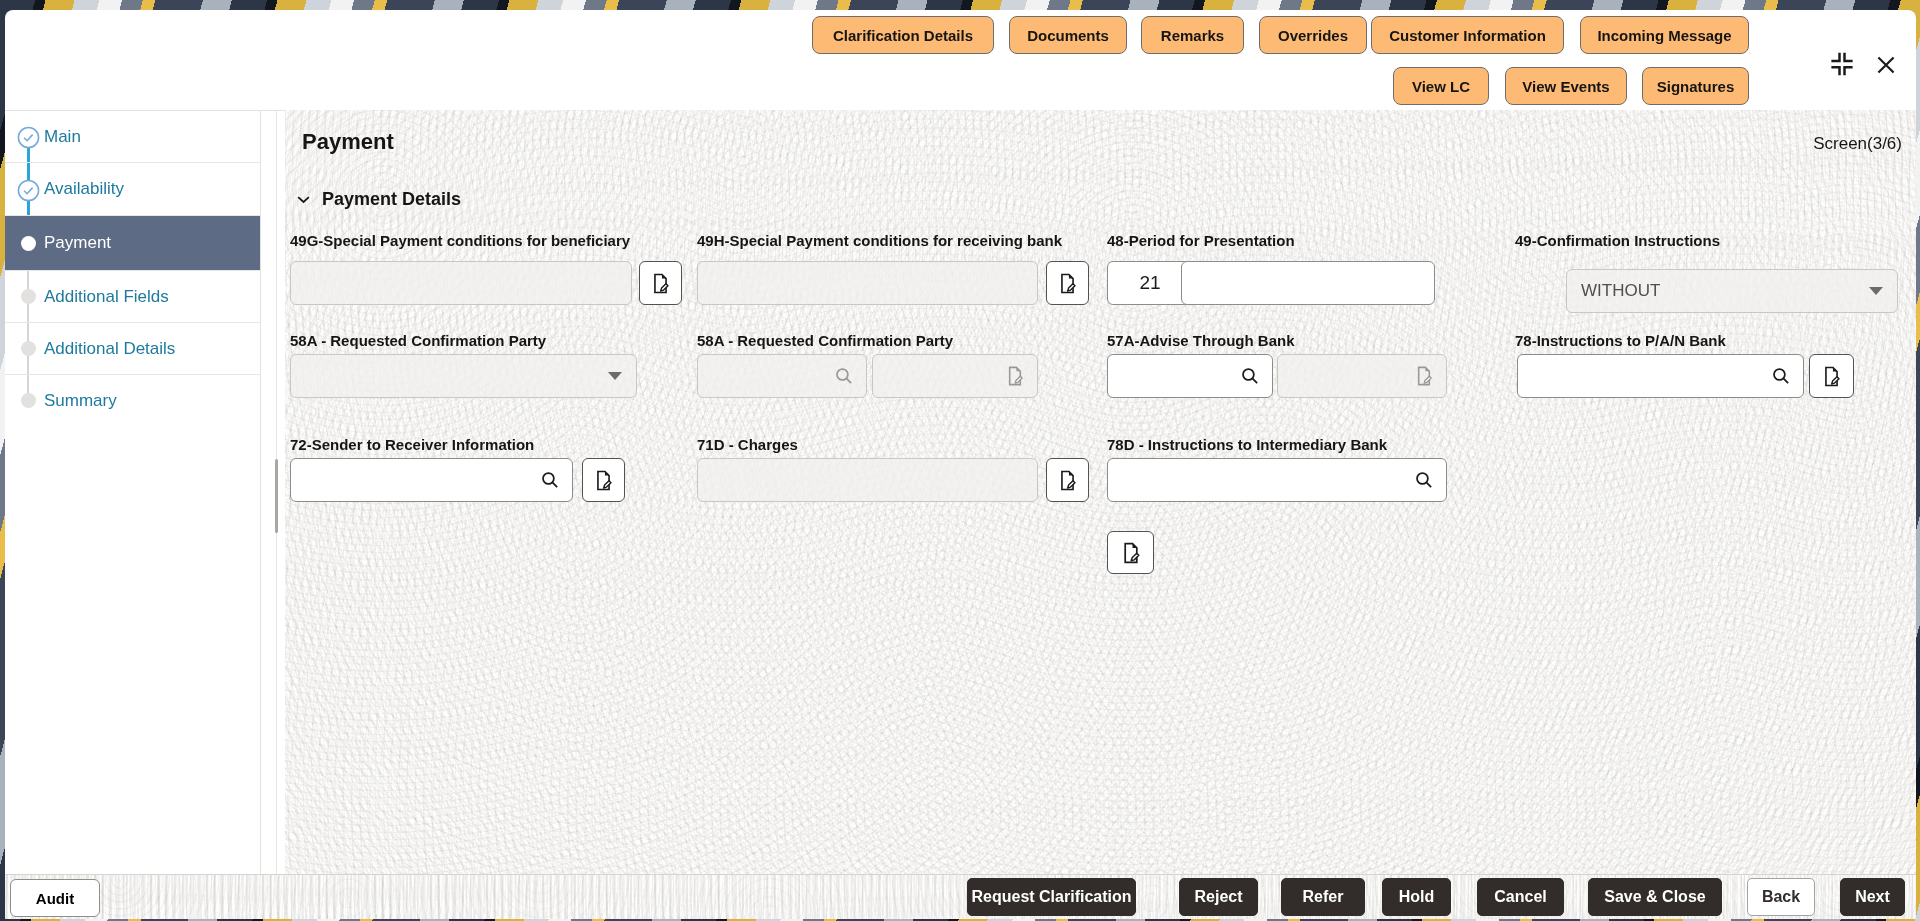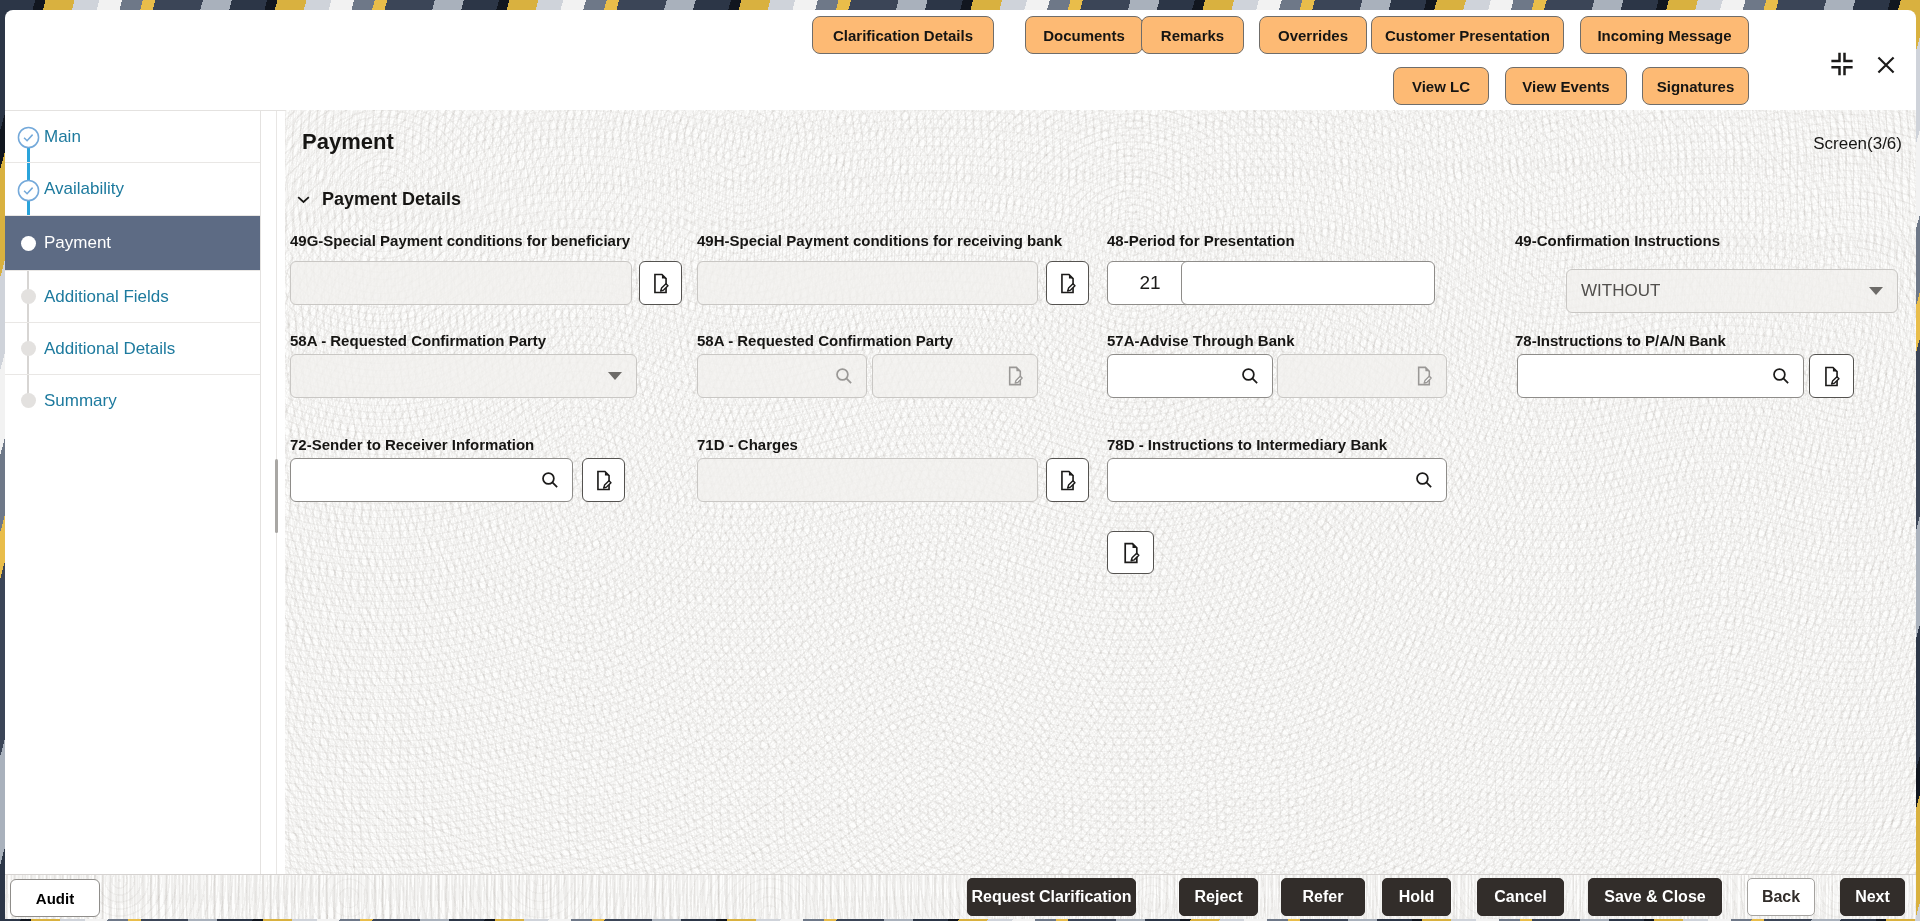--- a/index.html
+++ b/index.html
@@ -107,24 +107,24 @@
       <circle cx="10.3" cy="10.3" r="5.9"></circle>
       <path d="M14.6 14.6l5.2 5.2"></path>
     </g>
   </defs>
 </svg>
 
 <div class="card">
 
 
   <button class="hbtn" style="left:807px; top:6px; width:182px;">Clarification Details</button>
-  <button class="hbtn" style="left:1004px; top:6px; width:118px;margin-left:16px;">Documents</button>
+  <button class="hbtn" style="left:1004px; top:6px; width:118px;">Documents</button>
   <button class="hbtn" style="left:1136px; top:6px; width:103px;">Remarks</button>
   <button class="hbtn" style="left:1254px; top:6px; width:108px;">Overrides</button>
-  <button class="hbtn" style="left:1366px; top:6px; width:193px;">Customer Presentation</button>
+  <button class="hbtn" style="left:1366px; top:6px; width:193px;">Customer Information</button>
   <button class="hbtn" style="left:1575px; top:6px; width:169px;">Incoming Message</button>
 
   <button class="hbtn" style="left:1388px; top:57px; width:96px;">View LC</button>
   <button class="hbtn" style="left:1500px; top:57px; width:122px;">View Events</button>
   <button class="hbtn" style="left:1637px; top:57px; width:107px;">Signatures</button>
 
   <button class="icon-sq" style="left:1820px; top:37px;">
     <span>
       <svg viewBox="0 0 24 24" width="30" height="30" fill="none" stroke="#1c1b1a" stroke-width="2">
         <path d="M3.5 9.5H10V3"></path>

